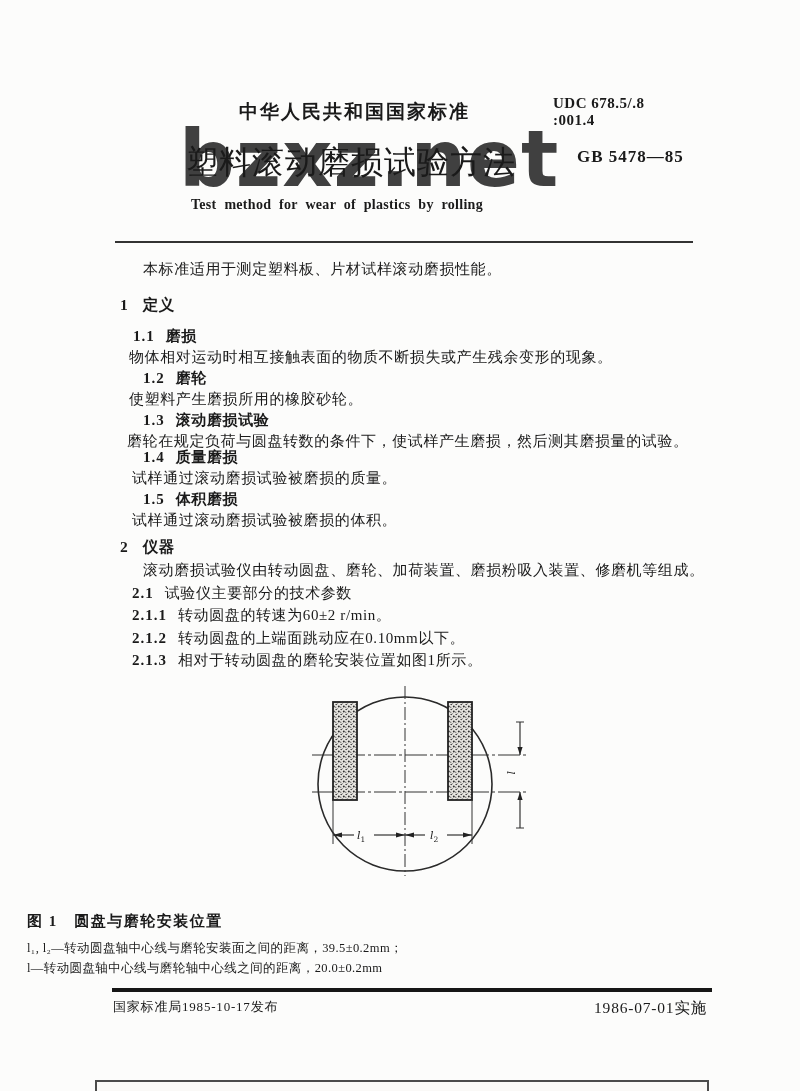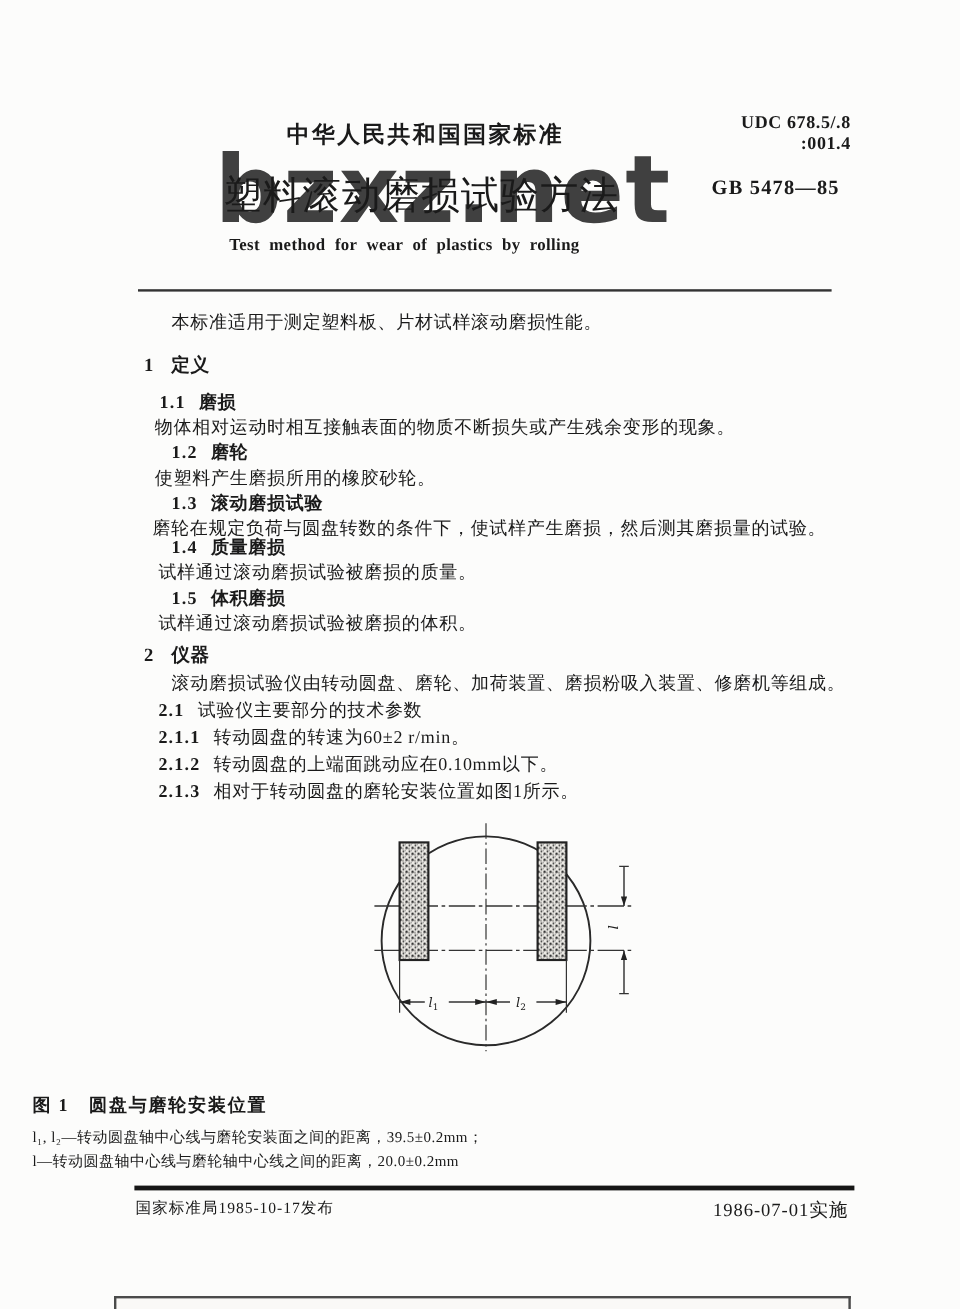--- a/index.html
+++ b/index.html
@@ -8,23 +8,23 @@
     background:#fcfcfb;overflow:hidden;
     font-family:"Liberation Serif","DejaVu Serif",serif;color:#1a1a1a;
   }
   .watermark{
     position:absolute;left:179px;top:114px;z-index:1;
     font-family:"DejaVu Sans","Liberation Sans",sans-serif;
     font-weight:800;font-size:78px;letter-spacing:1px;color:#404040;
     user-select:none;white-space:nowrap;
   }
   .hdr-cn{position:absolute;top:99px;left:239px;z-index:2;font-size:19px;font-weight:700;letter-spacing:2px;white-space:nowrap;}
-  .udc{position:absolute;top:95px;left:553px;width:156px;z-index:2;text-align:right;font-weight:700;font-size:15px;line-height:17px;letter-spacing:0.5px;}
+  .udc{position:absolute;top:95px;left:553px;width:156px;z-index:2;text-align:left;font-weight:700;font-size:15px;line-height:17px;letter-spacing:0.5px;}
   .title-zh{position:absolute;top:141px;left:186px;z-index:2;font-size:32px;font-weight:400;letter-spacing:1px;white-space:nowrap;}
-  .gb-num{position:absolute;top:147px;left:577px;z-index:2;font-size:17px;font-weight:700;letter-spacing:1px;white-space:nowrap;margin-left:16px;}
+  .gb-num{position:absolute;top:147px;left:577px;z-index:2;font-size:17px;font-weight:700;letter-spacing:1px;white-space:nowrap;}
   .title-en{position:absolute;top:197px;left:191px;z-index:2;font-size:14px;font-weight:700;word-spacing:4px;letter-spacing:0.3px;white-space:nowrap;}
   .rule-thin{position:absolute;top:241px;left:115px;width:578px;height:2px;background:#333;z-index:2;}
   .ln{position:absolute;z-index:2;font-size:15px;line-height:17px;letter-spacing:0.6px;white-space:nowrap;}
   .ln .num{font-weight:700;margin-right:11px;letter-spacing:1px;}
   .ln.hd{font-size:15.5px;font-weight:700;}
   .ln.hd .num{margin-right:14px;}
   .ln.sub{font-weight:700;}
   .fig{position:absolute;left:300px;top:678px;width:245px;height:205px;z-index:2;}
   .figcap{position:absolute;top:912px;left:27px;width:650px;text-align:left;z-index:2;}
   .figcap-title{font-size:15px;font-weight:700;letter-spacing:1.5px;margin-bottom:7px;}

